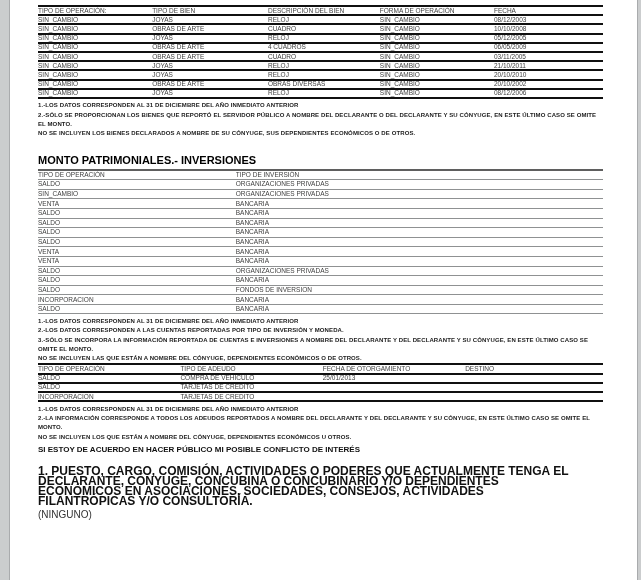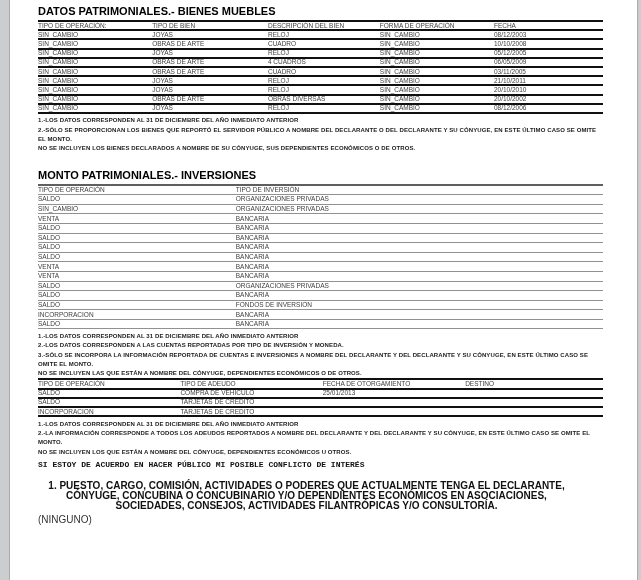--- a/index.html
+++ b/index.html
@@ -40,40 +40,39 @@
   .t2 .td:nth-child(3){width:33.3%;}
   .t3 .td:nth-child(1){width:25.2%;} .t3 .td:nth-child(2){width:25.2%;}
   .t3 .td:nth-child(3){width:25.2%;} .t3 .td:nth-child(4){width:24.4%;}
   .notes { margin-top:2.5px; max-width:566px; }
   .note {
     font-size:6px; font-weight:bold; color:#1a1a1a;
     line-height:9.3px; letter-spacing:0.1px;
   }
   .conflict-subtitle {
     font-size:8px; font-weight:bold; color:#111;
-    margin-top:3px; line-height:10px;font-family:Liberation Mono, monospace;
+    margin-top:3px; line-height:10px;
   }
   .conflict-item {
-    font-size:10px; font-weight:bold; color:#111;
-    margin-top:11px; line-height:10px; max-width:537px;text-align:center;
+    font-size:12px; font-weight:bold; color:#111;
+    margin-top:11px; line-height:10px; max-width:537px;
   }
   .conflict-value {
     font-size:10px; font-weight:normal; color:#333; margin-top:3px;
   }
 </style>
 </head>
 <body>
 
 <div class="edge-strip edge-left"></div>
 <div class="edge-strip edge-right"></div>
 
 <div class="page">
 
   <section>
-    <h1 class="sec-title first">DATOS PATRIMONIALES.- BIENES MUEBLES</h1>
     <div class="tbl t-dark t1">
         <div class="tr">
           <div class="td">TIPO DE OPERACIÓN:</div>
           <div class="td">TIPO DE BIEN</div>
           <div class="td">DESCRIPCIÓN DEL BIEN</div>
           <div class="td">FORMA DE OPERACIÓN</div>
           <div class="td">FECHA</div>
         </div>
         <div class="tr">
           <div class="td">SIN_CAMBIO</div>

